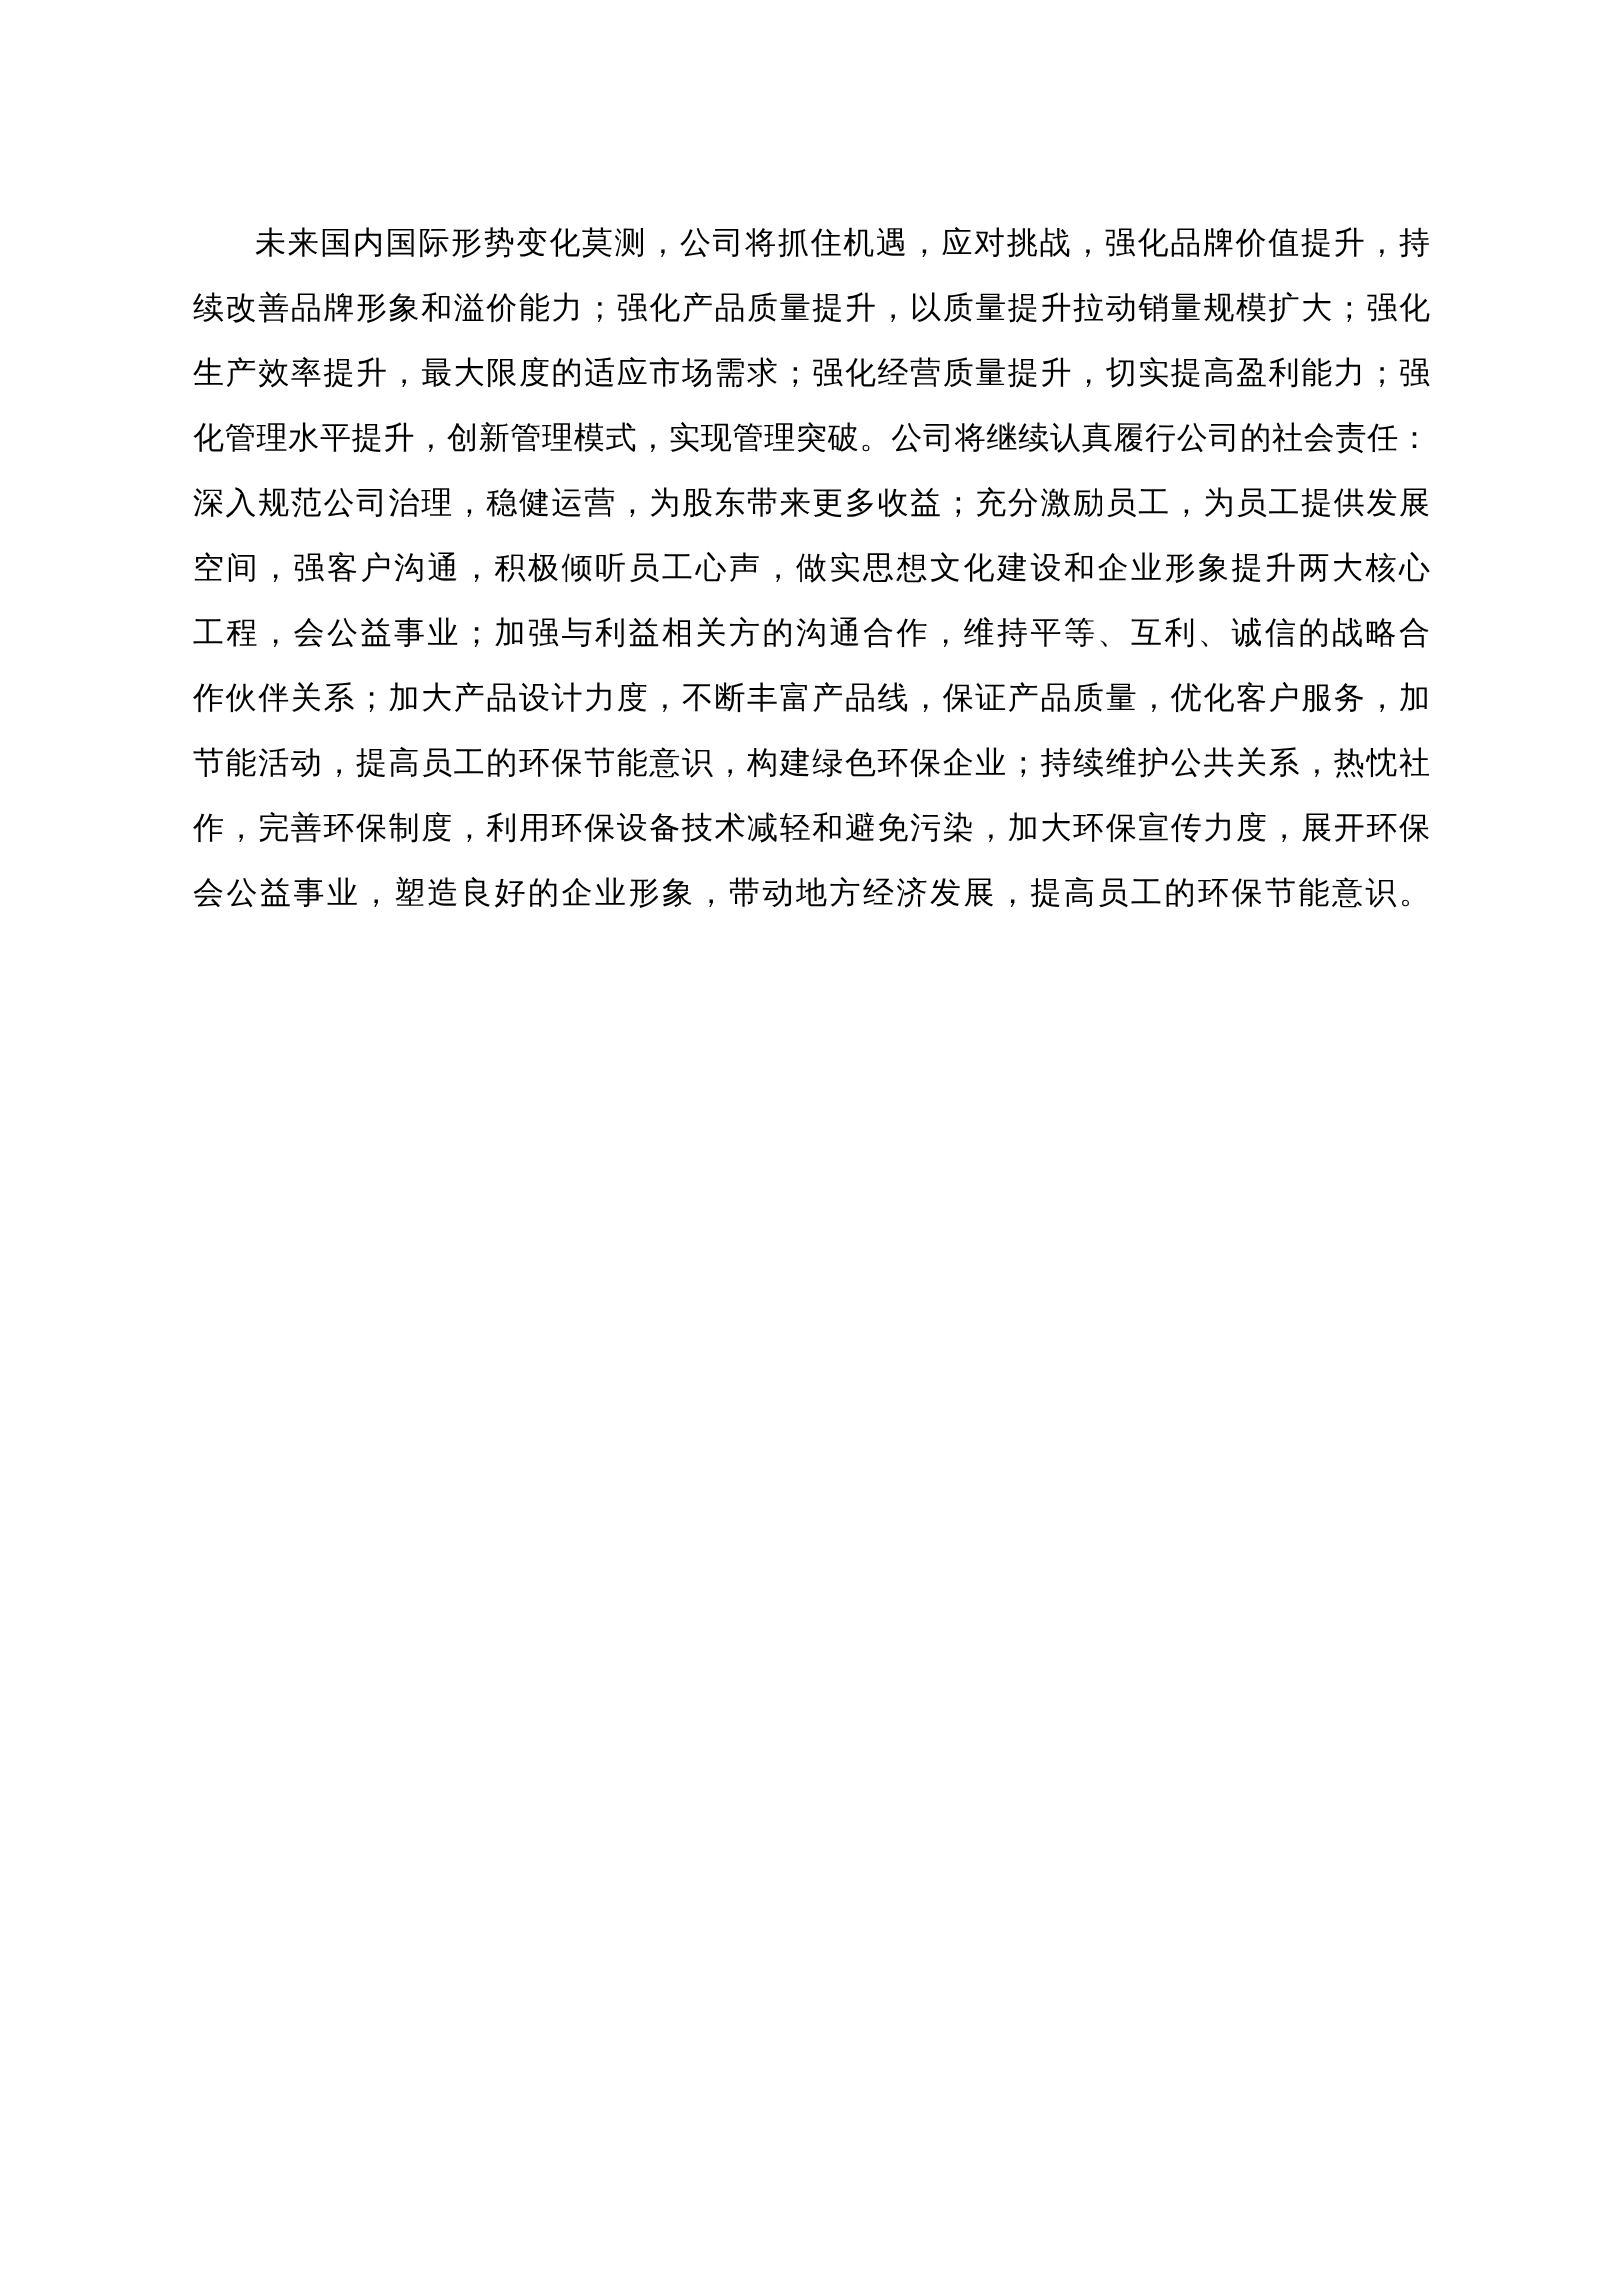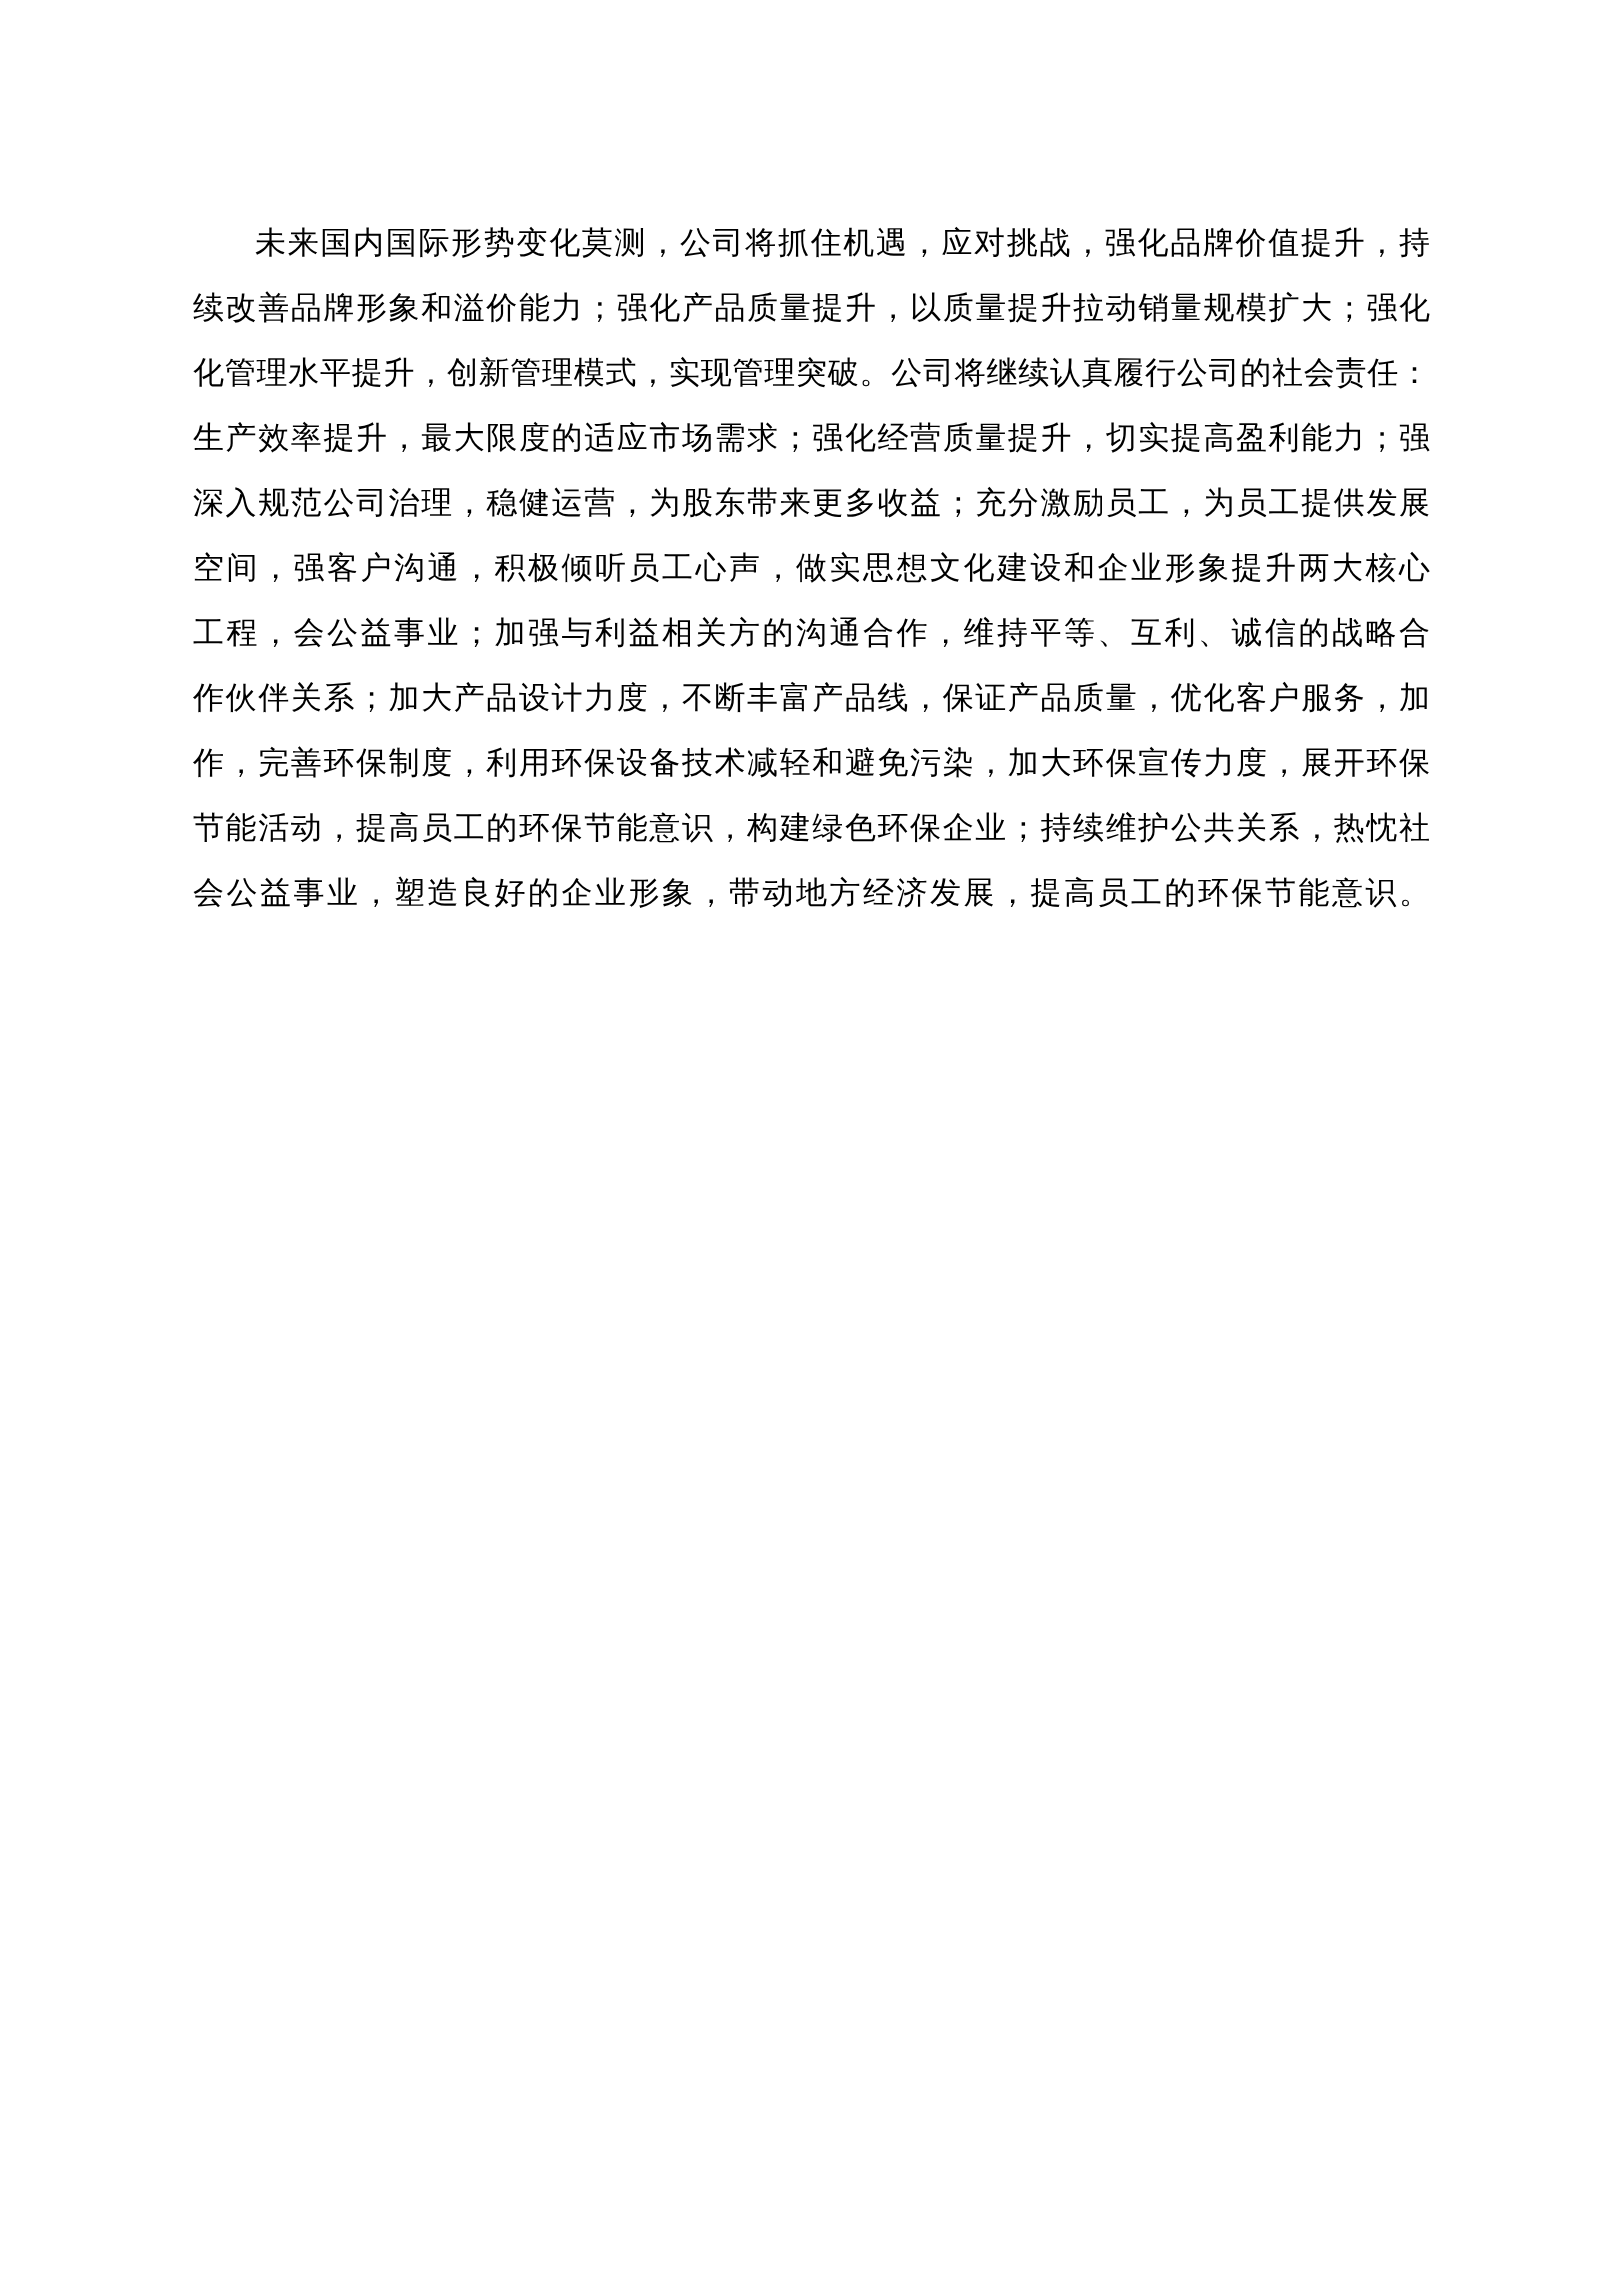--- a/index.html
+++ b/index.html
@@ -46,24 +46,24 @@
     text-indent: 2em;
   }
 </style>
 </head>
 <body>
 
 <div class="page">
   <div class="text-block">
     <div class="para-line first-line">未来国内国际形势变化莫测，公司将抓住机遇，应对挑战，强化品牌价值提升，持</div>
     <div class="para-line">续改善品牌形象和溢价能力；强化产品质量提升，以质量提升拉动销量规模扩大；强化</div>
+    <div class="para-line">生产效率提升，最大限度的适应市场需求；强化经营质量提升，切实提高盈利能力；强</div>
     <div class="para-line">化管理水平提升，创新管理模式，实现管理突破。公司将继续认真履行公司的社会责任：</div>
-    <div class="para-line">生产效率提升，最大限度的适应市场需求；强化经营质量提升，切实提高盈利能力；强</div>
     <div class="para-line">深入规范公司治理，稳健运营，为股东带来更多收益；充分激励员工，为员工提供发展</div>
     <div class="para-line">空间，强客户沟通，积极倾听员工心声，做实思想文化建设和企业形象提升两大核心</div>
     <div class="para-line">工程，会公益事业；加强与利益相关方的沟通合作，维持平等、互利、诚信的战略合</div>
     <div class="para-line">作伙伴关系；加大产品设计力度，不断丰富产品线，保证产品质量，优化客户服务，加</div>
+    <div class="para-line">节能活动，提高员工的环保节能意识，构建绿色环保企业；持续维护公共关系，热忱社</div>
     <div class="para-line">作，完善环保制度，利用环保设备技术减轻和避免污染，加大环保宣传力度，展开环保</div>
-    <div class="para-line">节能活动，提高员工的环保节能意识，构建绿色环保企业；持续维护公共关系，热忱社</div>
     <div class="para-line">会公益事业，塑造良好的企业形象，带动地方经济发展，提高员工的环保节能意识。</div>
   </div>
 </div>
 
 
 </body></html>

